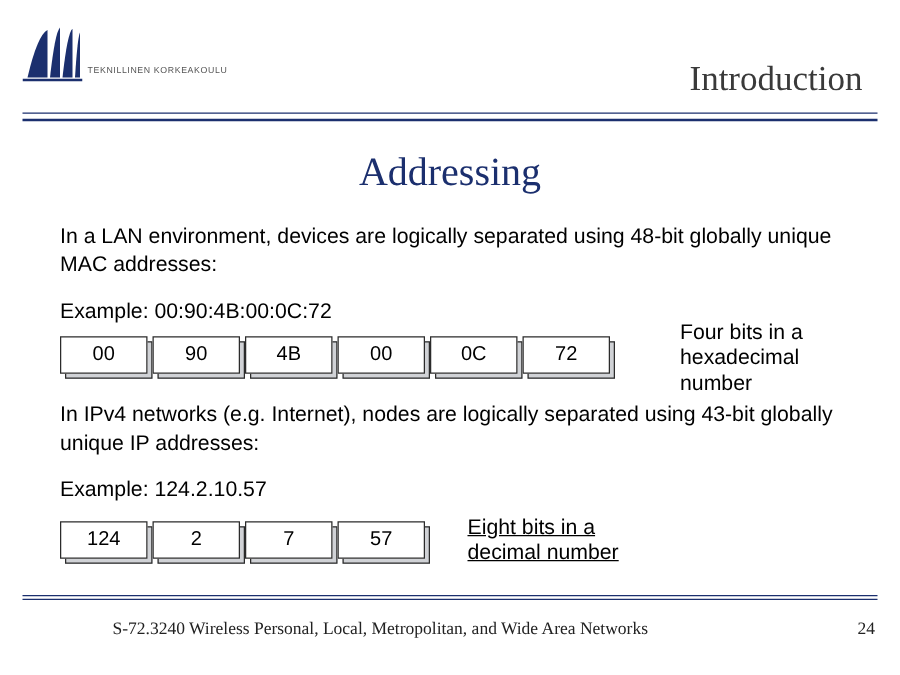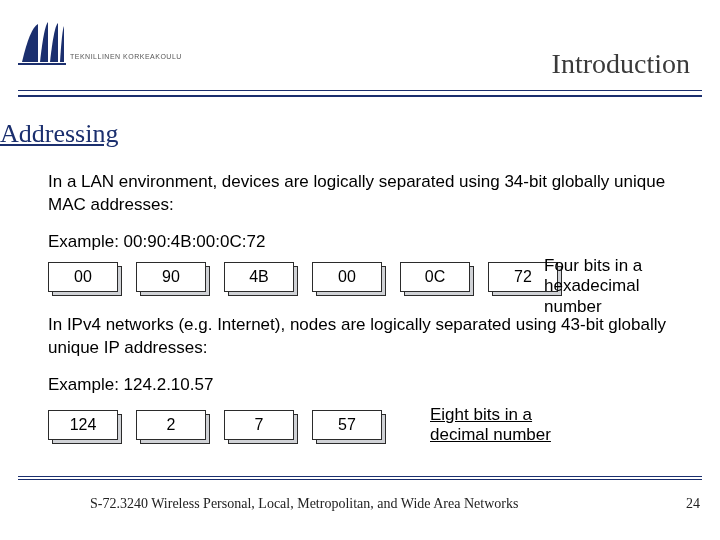--- a/index.html
+++ b/index.html
@@ -53,43 +53,43 @@
   .hr-top {
     position: absolute;
     top: 90px;
     left: 18px;
     right: 18px;
     height: 4px;
     border-top: 1px solid #1b2f6e;
     border-bottom: 2px solid #1b2f6e;
   }
   .slide-title {
+    text-align: center;
     font-family: Georgia, 'Times New Roman', serif;
-    font-size: 26px;
+    font-size: 32px;
     color: #1b2f6e;
     margin-top: 24px;
-    text-decoration: underline;
   }
   .body {
     padding: 0 48px;
     font-size: 17px;
     line-height: 1.35;
   }
   .para {
     margin-top: 22px;
   }
   .example-label {
     margin-top: 14px;
     font-size: 17px;
   }
   .row {
     display: flex;
     align-items: center;
     margin-top: 8px;
-    gap: 18px;
+    gap: 4px;
   }
   .byte-box {
     position: relative;
     width: 70px;
     height: 30px;
     box-sizing: border-box;
   }
   .byte-box .shadow {
     position: absolute;
     top: 4px;
@@ -164,21 +164,21 @@
       <div class="logo-text">TEKNILLINEN KORKEAKOULU</div>
     </div>
     <div class="header-title">Introduction</div>
     <div class="hr-top"></div>
   </div>
 
   <div class="slide-title">Addressing</div>
 
   <div class="body">
 
-    <div class="para">In a LAN environment, devices are logically separated using 34-bit globally unique MAC addresses:</div>
+    <div class="para">In a LAN environment, devices are logically separated using 48-bit globally unique MAC addresses:</div>
 
     <div class="example-label">Example:  00:90:4B:00:0C:72</div>
 
     <div class="row">
       <div class="byte-box">
           <div class="shadow"></div>
           <div class="front">00</div>
         </div>
       <div class="byte-box">
           <div class="shadow"></div>

